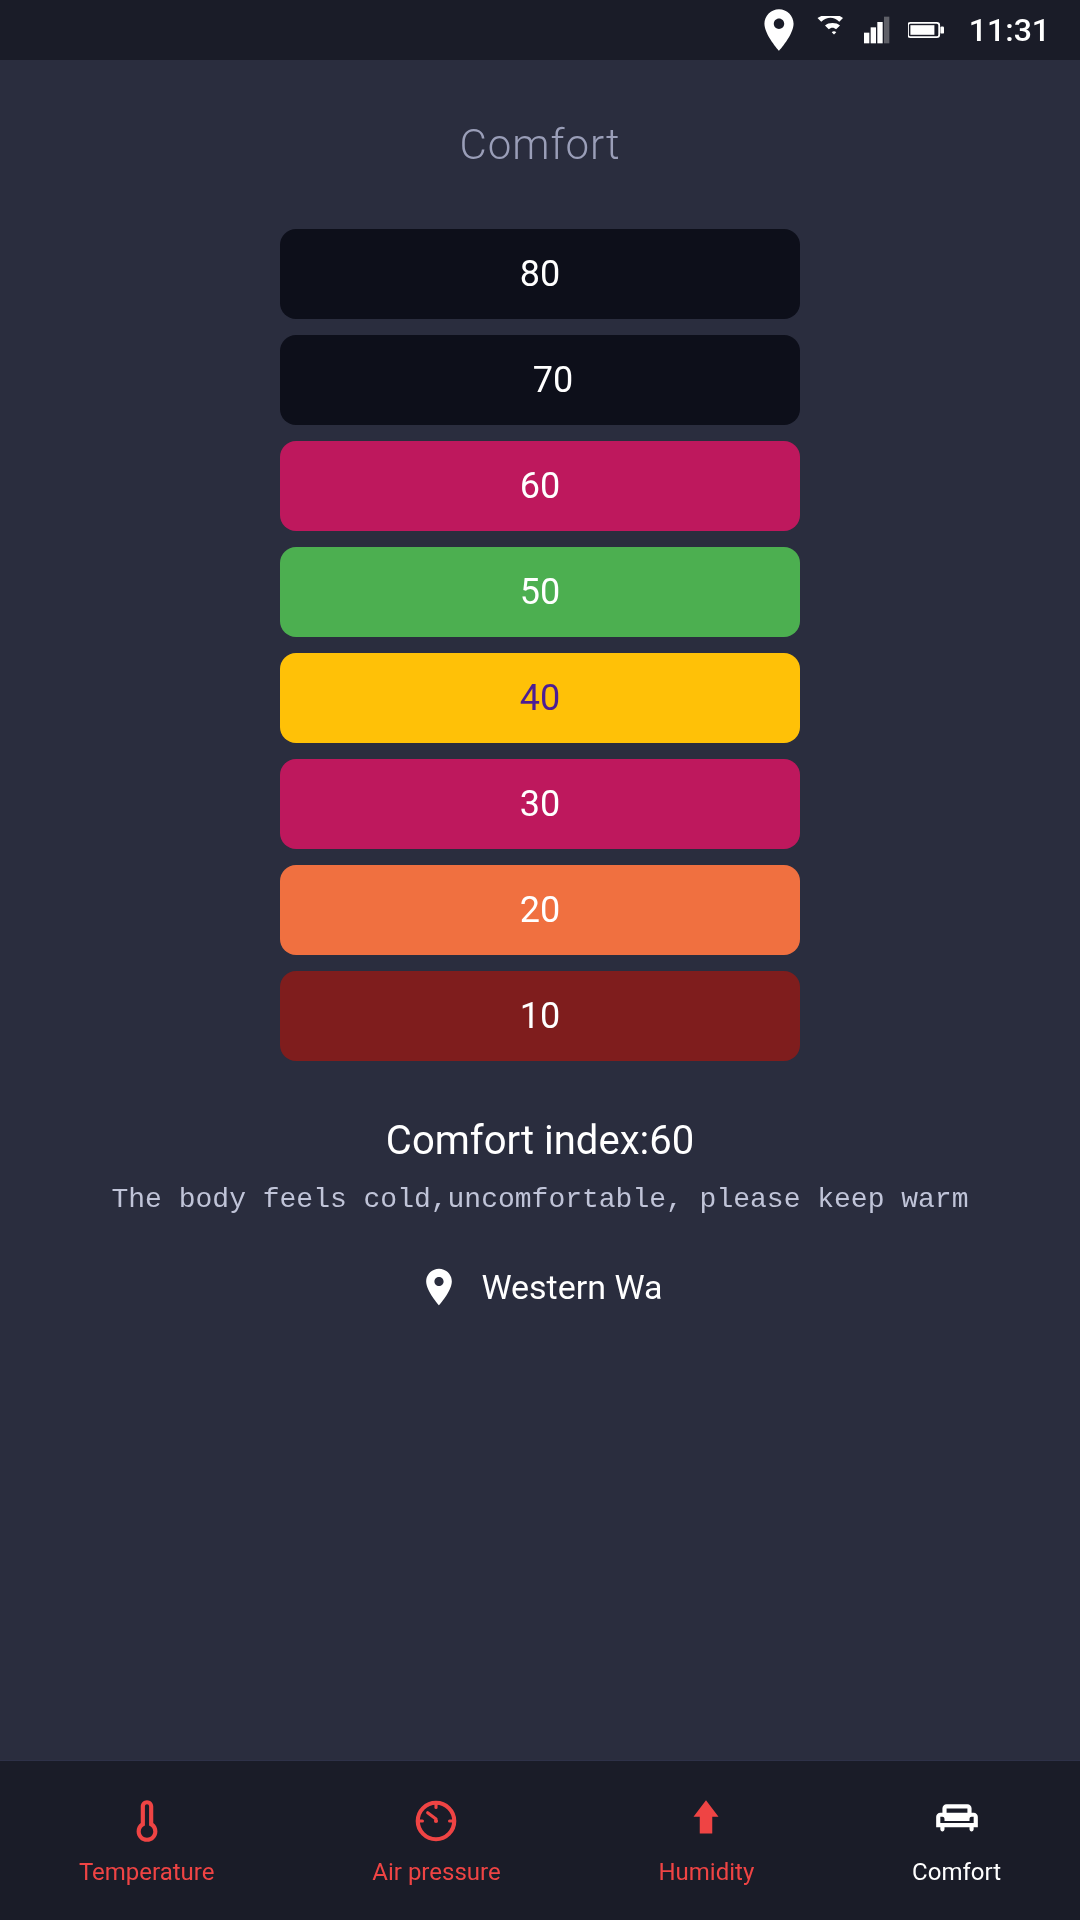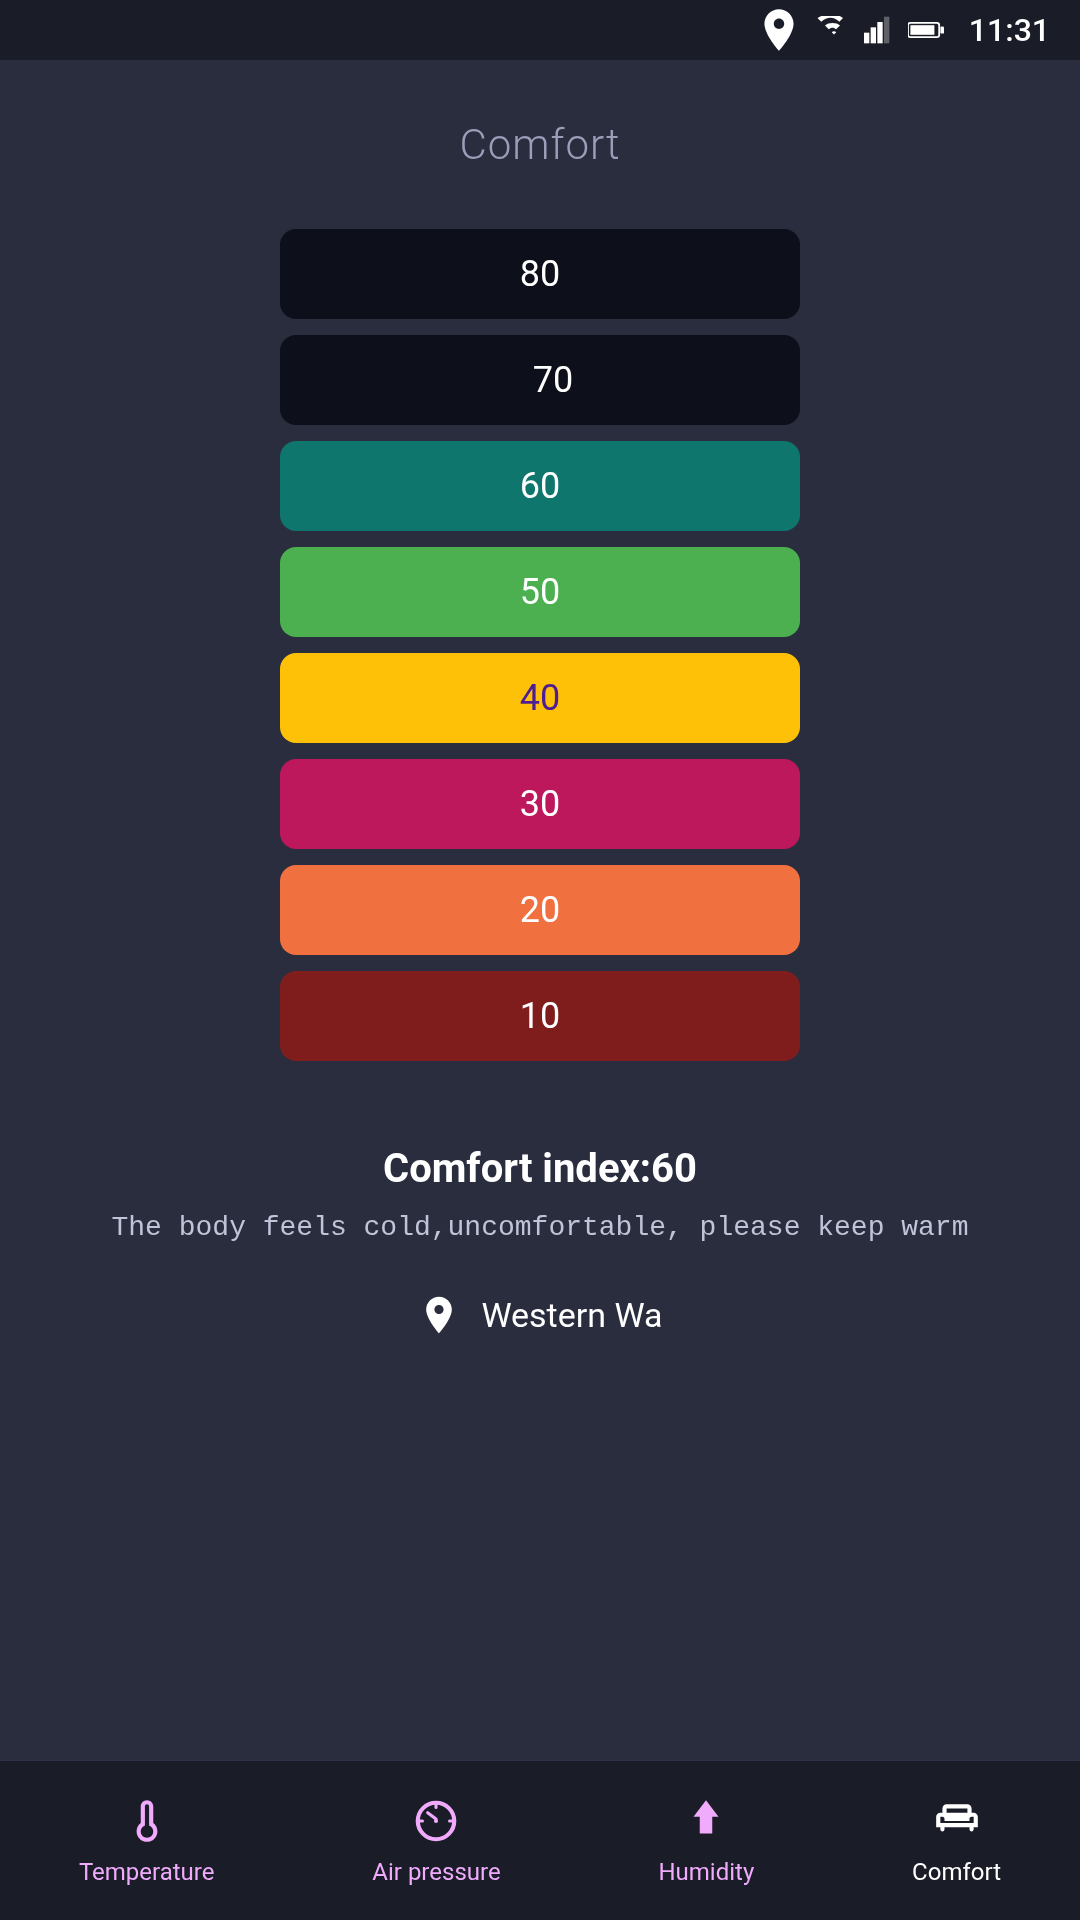--- a/index.html
+++ b/index.html
@@ -57,48 +57,48 @@
       margin-bottom: 60px;
       letter-spacing: 1px;
     }
 
     
     .scale-container {
       width: 520px;
       display: flex;
       flex-direction: column;
       gap: 16px;
-      margin-bottom: 84px;
+      margin-bottom: 56px;
     }
 
     .scale-bar {
       width: 100%;
       height: 90px;
       border-radius: 16px;
       display: flex;
       align-items: center;
       justify-content: center;
       font-size: 36px;
       font-weight: 400;
       color: #ffffff;
     }
 
     .bar-80 { background: #0d0f1a; }
     .bar-70 { background: #0d0f1a; padding-left: 26px; }
-    .bar-60 { background: #0f766e; }
+    .bar-60 { background: #be185d; }
     .bar-50 { background: #4caf50; }
     .bar-40 { background: #ffc107; color: #4c1d95; }
     .bar-30 { background: #be185d; }
     .bar-20 { background: #f07040; }
     .bar-10 { background: #7f1d1d; }
 
     
     .comfort-index {
       font-size: 40px;
-      font-weight: 700;
+      font-weight: 400;
       color: #ffffff;
       margin-bottom: 20px;
     }
 
     .comfort-description {
       font-size: 28px;
       color: #c0c4d8;
       text-align: center;
       margin-bottom: 50px;
       padding: 0 40px;
@@ -134,21 +134,21 @@
       border-top: 1px solid #2e3148;
     }
 
     .nav-item {
       display: flex;
       flex-direction: column;
       align-items: center;
       gap: 12px;
       cursor: pointer;
       padding: 10px 30px;
-      color: #f0abfc;
+      color: #ef4444;
     }
 
     .nav-item.active {
       color: #ffffff;
     }
 
     .nav-icon {
       width: 50px;
       height: 50px;
     }

